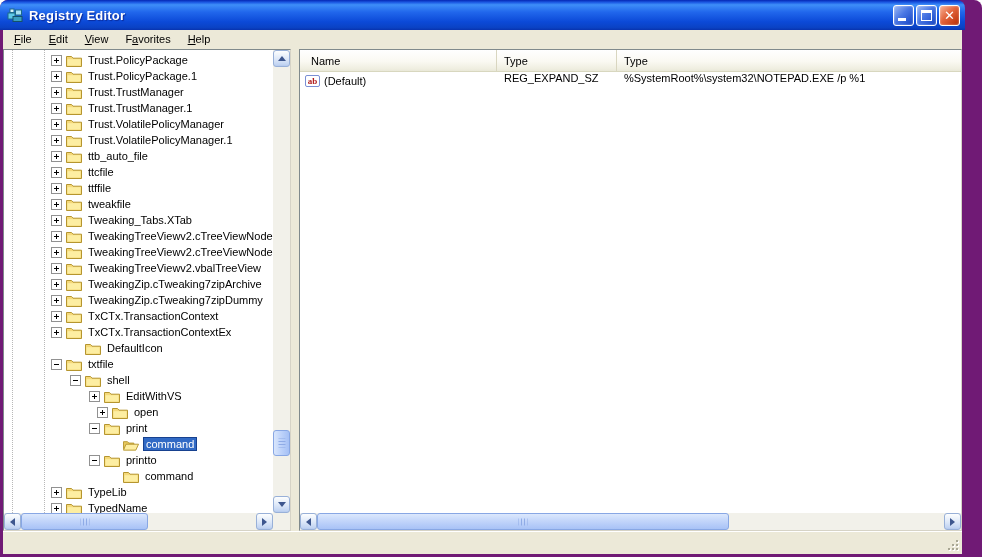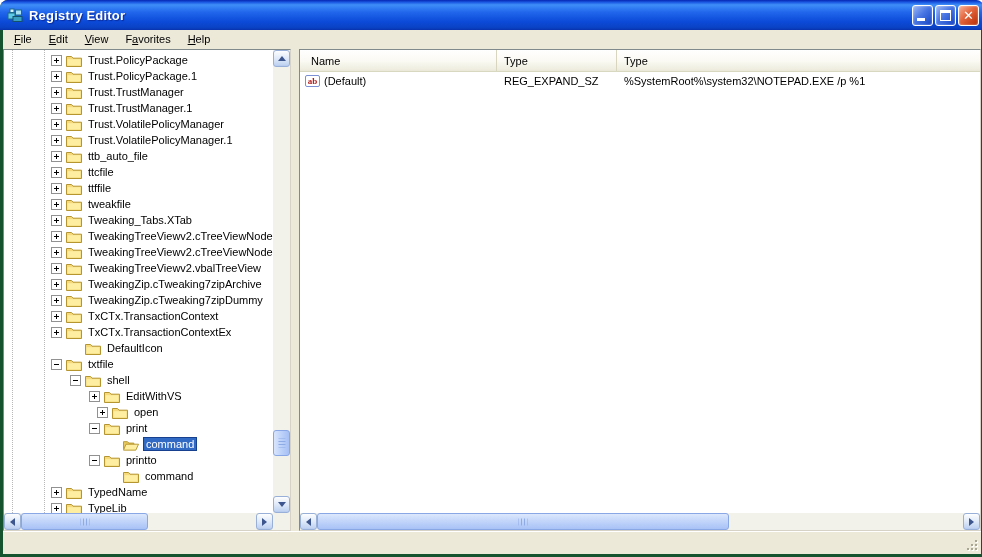--- a/index.html
+++ b/index.html
@@ -1,19 +1,19 @@
 <!DOCTYPE html>
 <html><head>
 <meta charset="utf-8">
 <style>
   * { box-sizing: border-box; margin: 0; padding: 0; }
   html,body { width:982px; height:557px; overflow:hidden; }
   body { font-family: "Liberation Sans", "DejaVu Sans", sans-serif; font-size: 11px; color:#000; }
 
-  .window { width:982px; height:557px; background:#14532d; padding:0 1px 3px 3px;
+  .window { width:982px; height:557px; background:#701a75; padding:0 20px 3px 3px;
             display:flex; flex-direction:column; border-radius:8px 8px 0 0; }
 
   
   .titlebar { height:30px; margin:0 -3px; border-radius:8px 8px 0 0; display:flex; align-items:center;
     background: linear-gradient(180deg,#0527b4 0%,#1c5ae4 8%,#3e8ef8 16%,#2167ec 40%,#0c4ad8 72%,#0a42c4 92%,#0833ae 100%);
     padding:0 5px 0 7px; }
   .app-icon { width:17px; height:16px; margin-right:5px; flex:none; }
   .title-text { color:#fff; font-weight:bold; font-size:13px; letter-spacing:.2px;
                 text-shadow:1px 1px 1px #0a2a9a; flex:1; }
   .winbtns { display:flex; gap:2px; }
@@ -54,21 +54,21 @@
   .trow.sel .tlabel { background:#316ac5; color:#fff; border:1px solid #17418f; padding:0 2px; }
 
   
   .lheader { display:flex; height:22px;
     background:linear-gradient(180deg,#ffffff,#faf9f2 55%,#efeee0 90%,#e9e8d8);
     border-bottom:1px solid #d8d7bf; }
   .hcell { border-right:1px solid #d9d6c0; display:flex; align-items:center; }
   .hcell.c-name { width:197px; padding-left:11px; }
   .hcell.c-type { width:120px; padding-left:7px; }
   .hcell.c-data { flex:1; padding-left:7px; border-right:none; }
-  .lrow { display:flex; height:17px; align-items:center; }
+  .lrow { display:flex; height:17px; }
   .cell { overflow:hidden; white-space:nowrap; }
   .cell.c-name { width:197px; padding-left:5px; display:flex; align-items:center; }
   .cell.c-type { width:120px; padding-left:7px; }
   .cell.c-data { flex:1; padding-left:7px; }
   .ab-icon { width:15px; height:12px; border:1px solid #7a8fd4; border-radius:2px; background:#fff;
              color:#b01e1e; font-size:9px; font-weight:bold; line-height:10px; text-align:center;
              margin-right:4px; flex:none; font-family:"Liberation Serif","DejaVu Serif",serif; }
 
   
   .sb { position:absolute; background:#f2f1ea; }
@@ -422,31 +422,31 @@
               <span class="tlabel">command</span>
             </div>
             <div class="trow" style="padding-left: 47px;">
               <span class="toggle plus"></span>
               <span class="ficon">
                 <svg width="16" height="13" viewBox="0 0 16 13">
                   <path d="M0.5 4 L0.5 2.5 L5.5 2.5 L7 4.2 L15.5 4.2 L15.5 12.5 L0.5 12.5 Z" fill="#f5d97a" stroke="#b5952f"></path>
                   <path d="M1.5 5.2 L14.5 5.2 L14.5 11.5 L1.5 11.5 Z" fill="#fdeea2" stroke="none"></path>
                 </svg>
               </span>
+              <span class="tlabel">TypeLib</span>
+            </div>
+            <div class="trow" style="padding-left: 47px;">
+              <span class="toggle plus"></span>
+              <span class="ficon">
+                <svg width="16" height="13" viewBox="0 0 16 13">
+                  <path d="M0.5 4 L0.5 2.5 L5.5 2.5 L7 4.2 L15.5 4.2 L15.5 12.5 L0.5 12.5 Z" fill="#f5d97a" stroke="#b5952f"></path>
+                  <path d="M1.5 5.2 L14.5 5.2 L14.5 11.5 L1.5 11.5 Z" fill="#fdeea2" stroke="none"></path>
+                </svg>
+              </span>
               <span class="tlabel">TypedName</span>
-            </div>
-            <div class="trow" style="padding-left: 47px;">
-              <span class="toggle plus"></span>
-              <span class="ficon">
-                <svg width="16" height="13" viewBox="0 0 16 13">
-                  <path d="M0.5 4 L0.5 2.5 L5.5 2.5 L7 4.2 L15.5 4.2 L15.5 12.5 L0.5 12.5 Z" fill="#f5d97a" stroke="#b5952f"></path>
-                  <path d="M1.5 5.2 L14.5 5.2 L14.5 11.5 L1.5 11.5 Z" fill="#fdeea2" stroke="none"></path>
-                </svg>
-              </span>
-              <span class="tlabel">TypeLib</span>
             </div>
           </div>
       </div>
       <div class="sb sb-v">
         <span class="sbtn up">
             <i class="tri up"></i>
           </span>
         <span class="thumb" style="top:380px; height:26px;"></span>
         <span class="sbtn down">
             <i class="tri down"></i>

